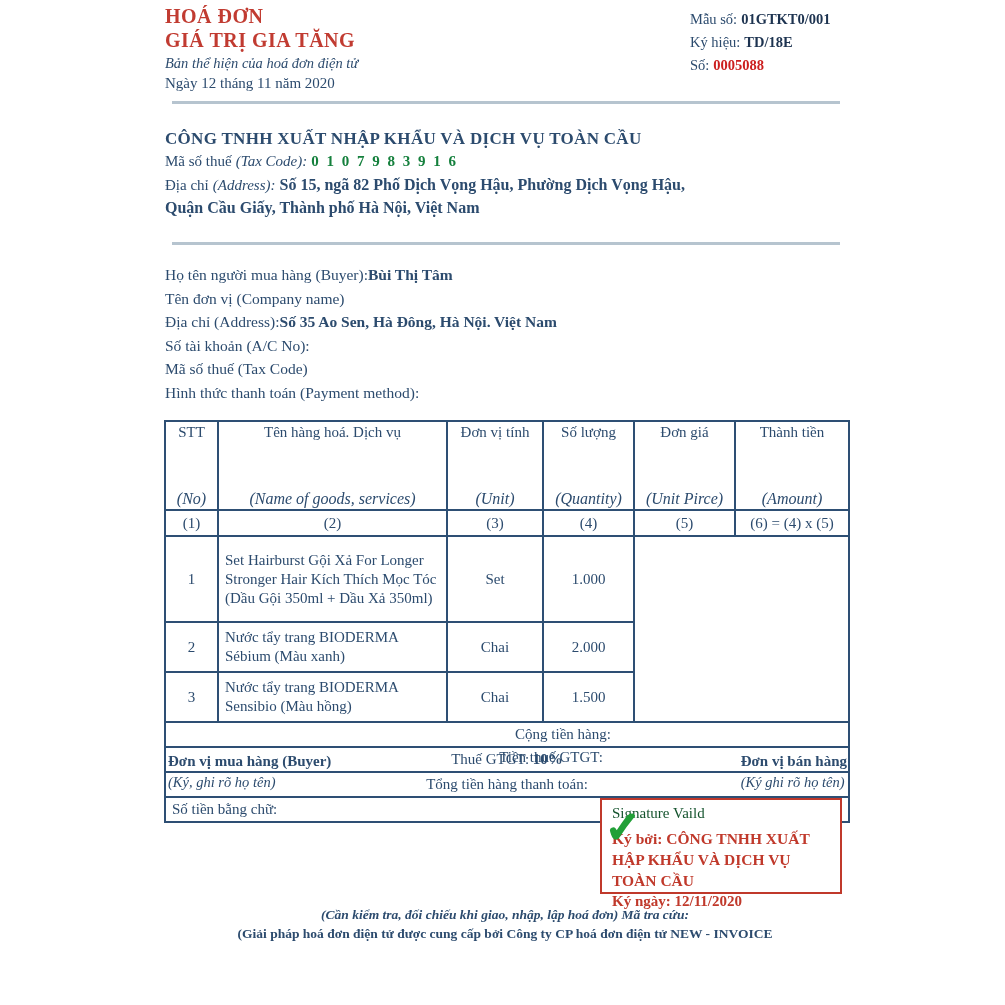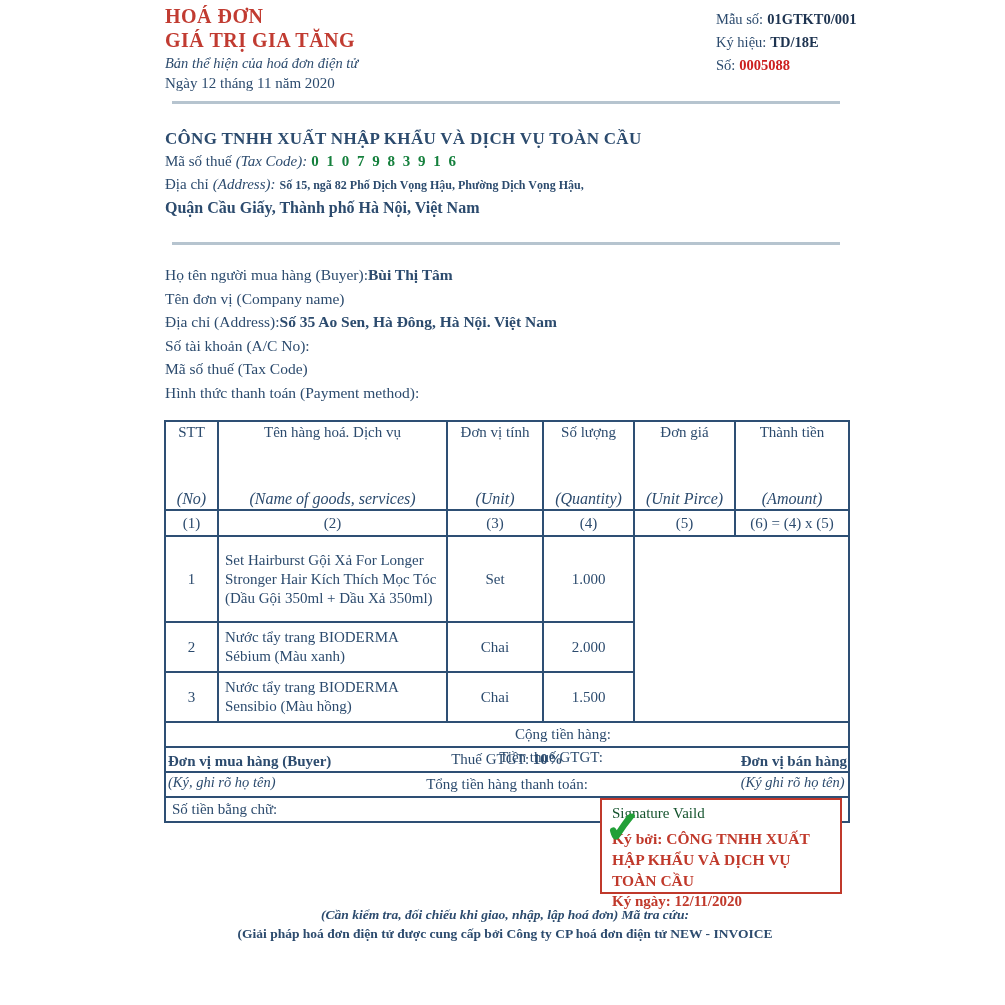--- a/index.html
+++ b/index.html
@@ -3,32 +3,32 @@
 <meta charset="utf-8">
 <style>
   html,body{margin:0;padding:0;background:#fff;}
   .page{position:relative;width:1005px;height:1005px;background:#ffffff;overflow:hidden;
         font-family:"Liberation Serif","DejaVu Serif",serif;color:#2c4b6e;}
   
   .title-block{position:absolute;left:165px;top:4px;width:640px;text-align:left;}
   .t1,.t2{color:#c13b31;font-weight:bold;font-size:20px;line-height:24px;letter-spacing:.5px;}
   .sub{font-style:italic;font-size:14.5px;line-height:19px;margin-top:2px;}
   .dateline{font-size:15px;line-height:20px;}
-  .meta-block{position:absolute;left:716px;top:8px;font-size:14.5px;line-height:23px;}
+  .meta-block{position:absolute;left:690px;top:8px;font-size:14.5px;line-height:23px;}
   .meta-block .lbl{margin-right:4px;}
   .meta-block .val{font-weight:bold;color:#1d3350;}
   .meta-block .val-red{font-weight:bold;color:#cc1f1f;}
   .rule{position:absolute;left:172px;width:668px;height:3px;background:#b6c4cf;}
   
   .seller{position:absolute;left:165px;top:128px;width:690px;}
   .seller-name{font-weight:bold;font-size:17px;line-height:22px;letter-spacing:.3px;}
   .fieldline{font-size:15px;line-height:23px;}
   .fieldline .en{font-style:italic;margin-right:4px;}
   .fieldline .lab{margin-right:4px;}
-  .bold-val{font-weight:bold;font-size:12px;}
+  .bold-val{font-weight:bold;font-size:16px;}
   .tax-digits{font-weight:bold;letter-spacing:2px;color:#15803d;}
   .addr2{font-weight:bold;font-size:16px;line-height:22px;}
   
   .buyer{position:absolute;left:165px;top:263px;width:690px;font-size:15.5px;line-height:23.5px;}
   
   .items{position:absolute;left:164px;top:420px;}
   table{border-collapse:collapse;table-layout:fixed;width:684px;font-size:15px;color:#2c4b6e;}
   td,th{border:2px solid #2e4f74;font-weight:normal;padding:1px 4px;vertical-align:middle;}
   th .h1{font-size:15px;line-height:19px;}
   th .h2{font-style:italic;font-size:16px;line-height:18px;margin-top:48px;}

